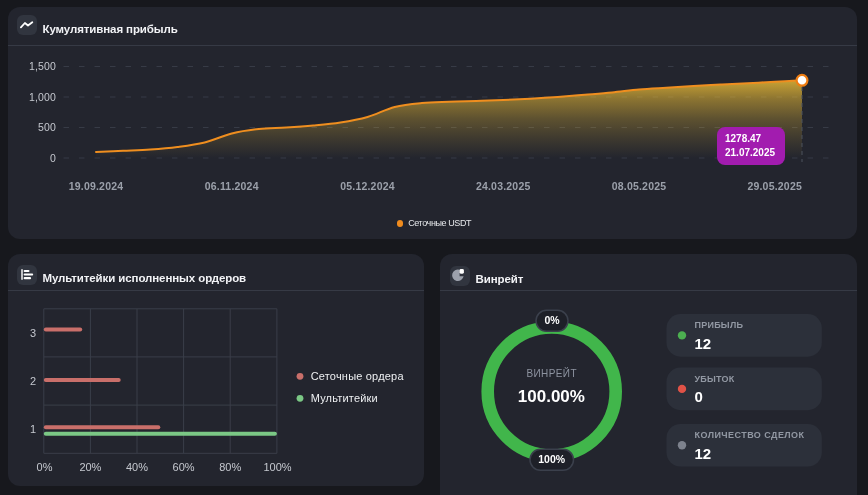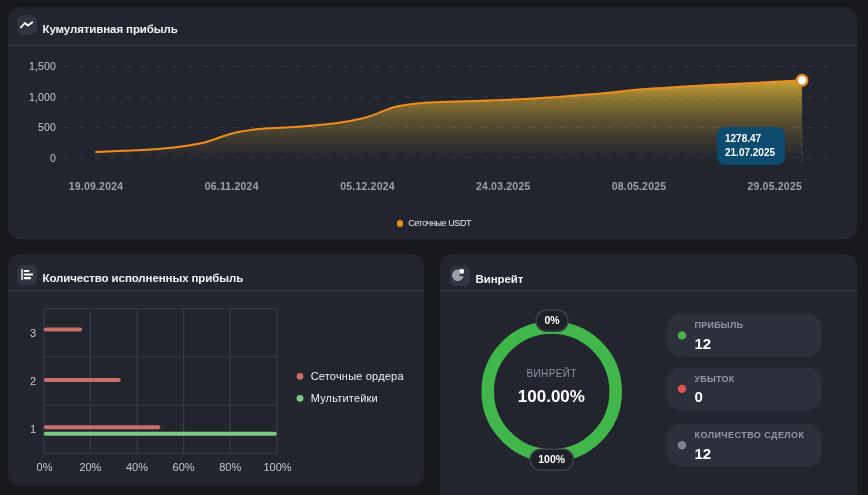--- a/index.html
+++ b/index.html
@@ -7,21 +7,21 @@
     font-family:"Liberation Sans", sans-serif; }
   .card { position:absolute; background:#23252e; border-radius:12px; }
   .hdr { position:absolute; left:0; top:0; right:0; height:39px;
     border-bottom:1px solid #363a45; }
   .ibox { position:absolute; left:8.5px; top:8px; width:20px; height:20px;
     background:#31353f; border-radius:6px; }
   .title { position:absolute; left:34.5px; top:15.5px; font-size:11.5px;
     font-weight:bold; color:#f2f3f6; letter-spacing:-0.1px; white-space:nowrap; }
   svg { position:absolute; display:block; }
   .tooltip { position:absolute; left:709px; top:120px; width:68px; height:38px;
-    background:#0c4a6e; border-radius:8px; padding:5px 12px 0 8px;
+    background:#a21caf; border-radius:8px; padding:5px 12px 0 8px;
     font-size:10px; font-weight:bold; color:#fff; line-height:14.2px; }
 </style>
 </head>
 <body>
 
 <div class="card" style="left:8px; top:7px; width:848.5px; height:232px;">
   <div class="hdr">
     <div class="ibox">
       <svg width="20" height="20" viewBox="0 0 20 20">
         <polyline points="3.9,12.4 7.9,8.0 11.0,10.5 15.3,7.2" fill="none" stroke="#fff" stroke-width="1.8" stroke-linecap="round" stroke-linejoin="round"></polyline>
@@ -79,21 +79,21 @@
     <div class="ibox" style="top:10.7px;">
       <svg width="20" height="20" viewBox="0 0 20 20">
         <g fill="#fff">
           <rect x="4.3" y="4.0" width="1.4" height="11.0" rx="0.7"></rect>
           <rect x="6.6" y="4.9" width="5.9" height="2.1" rx="1.05"></rect>
           <rect x="6.6" y="8.5" width="9.6" height="2.1" rx="1.05"></rect>
           <rect x="6.6" y="12.1" width="7.5" height="2.1" rx="1.05"></rect>
         </g>
       </svg>
     </div>
-    <div class="title" style="top:17.7px;">Количество исполненных прибыль</div>
+    <div class="title" style="top:17.7px;">Мультитейки исполненных ордеров</div>
   </div>
 
   <svg width="416" height="194.8" viewBox="0 0 416 194.8" style="left:0; top:36.7px;">
     <g stroke="#3a3e49" stroke-width="1">
       <line x1="35.8" y1="17.8" x2="268.9" y2="17.8"></line>
       <line x1="35.8" y1="65.9" x2="268.9" y2="65.9"></line>
       <line x1="35.8" y1="114.1" x2="268.9" y2="114.1"></line>
       <line x1="35.8" y1="162.3" x2="268.9" y2="162.3"></line>
       <line x1="35.8" y1="17.8" x2="35.8" y2="162.3"></line>
       <line x1="82.4" y1="17.8" x2="82.4" y2="162.3"></line>

